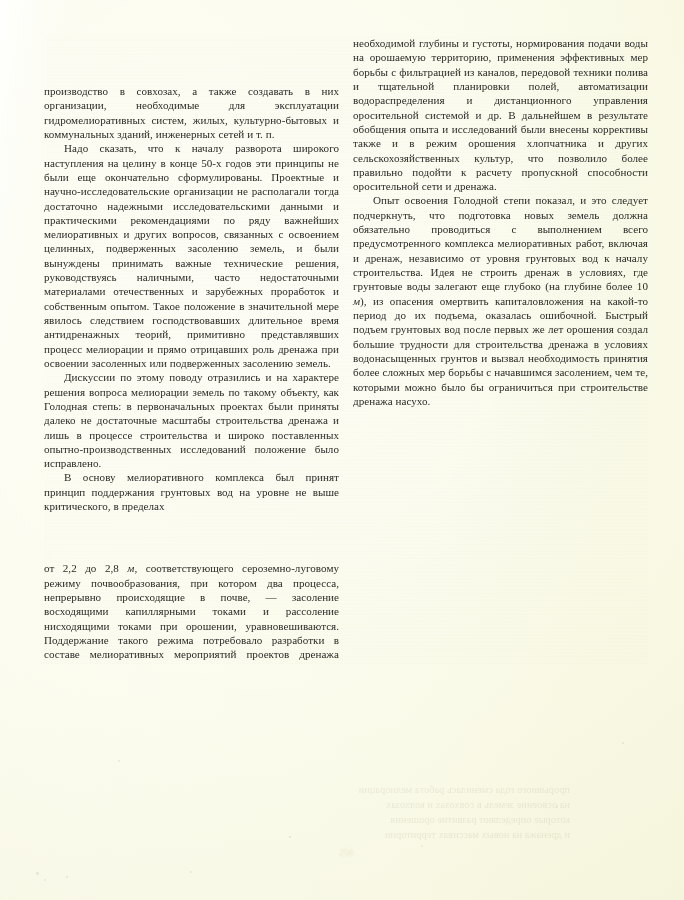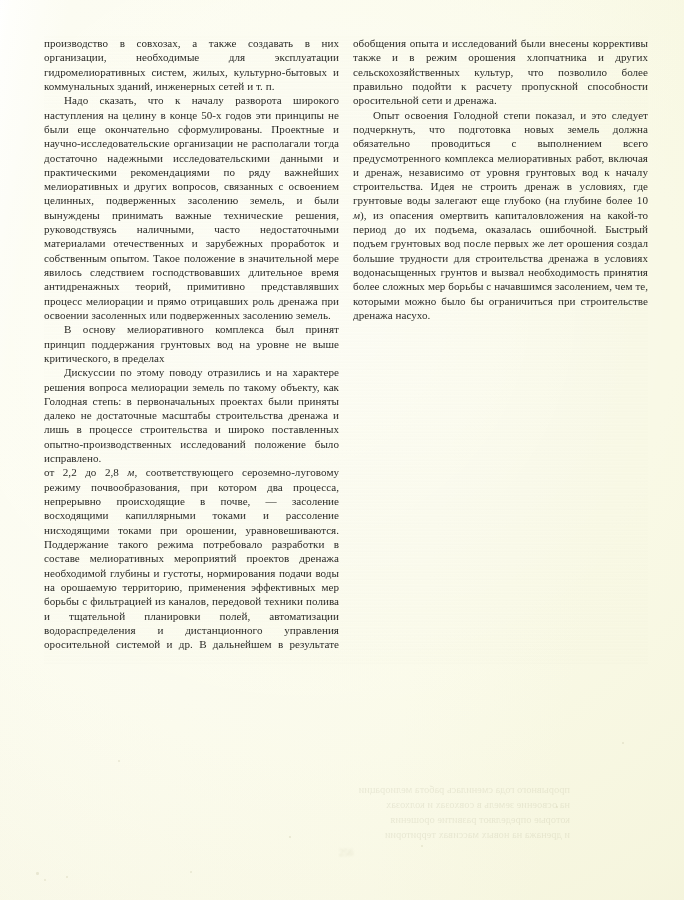--- a/index.html
+++ b/index.html
@@ -64,20 +64,21 @@
     font-size: 11.1px;
     line-height: 14.32px;
     color: #2b2b28;
     letter-spacing: 0.02px;
     word-spacing: 0.1px;
     -webkit-font-smoothing: none;
   }
 
   #text-body p.cont {
     text-indent: 0;
+    margin-top: 48px;
   }
 
   .unit {
     font-style: italic;
   }
 
   
   #ink-noise {
     position: absolute;
     left: 44px;
@@ -146,23 +147,23 @@
   <div id="paper-tone"></div>
   <div id="paper-vignette"></div>
 
   <div id="text-body">
 
     <p class="cont">производство в совхозах, а также создавать в них организации, необходимые для эксплуатации гидромелиоративных систем, жилых, культурно-бытовых и коммунальных зданий, инженерных сетей и т. п.</p>
 
 
     <p>Надо сказать, что к началу разворота широкого наступления на целину в конце 50-х годов эти принципы не были еще окончательно сформулированы. Проектные и научно-исследовательские организации не располагали тогда достаточно надежными исследовательскими данными и практическими рекомендациями по ряду важнейших мелиоративных и других вопросов, связанных с освоением целинных, подверженных засолению земель, и были вынуждены принимать важные технические решения, руководствуясь наличными, часто недостаточными материалами отечественных и зарубежных проработок и собственным опытом. Такое положение в значительной мере явилось следствием господствовавших длительное время антидренажных теорий, примитивно представлявших процесс мелиорации и прямо отрицавших роль дренажа при освоении засоленных или подверженных засолению земель.</p>
 
+    <p>Дискуссии по этому поводу отразились и на характере решения вопроса мелиорации земель по такому объекту, как Голодная степь: в первоначальных проектах были приняты далеко не достаточные масштабы строительства дренажа и лишь в процессе строительства и широко поставленных опытно-производственных исследований положение было исправлено.</p>
+
     <p>В основу мелиоративного комплекса был принят принцип поддержания грунтовых вод на уровне не выше критического, в пределах</p>
-
-    <p>Дискуссии по этому поводу отразились и на характере решения вопроса мелиорации земель по такому объекту, как Голодная степь: в первоначальных проектах были приняты далеко не достаточные масштабы строительства дренажа и лишь в процессе строительства и широко поставленных опытно-производственных исследований положение было исправлено.</p>
 
     <p class="cont">от 2,2 до 2,8 <span class="unit">м</span>, соответствующего сероземно-луговому режиму почвообразования, при котором два процесса, непрерывно происходящие в почве, — засоление восходящими капиллярными токами и рассоление нисходящими токами при орошении, уравновешиваются. Поддержание такого режима потребовало разработки в составе мелиоративных мероприятий проектов дренажа необходимой глубины и густоты, нормирования подачи воды на орошаемую территорию, применения эффективных мер борьбы с фильтрацией из каналов, передовой техники полива и тщательной планировки полей, автоматизации водораспределения и дистанционного управления оросительной системой и др. В дальнейшем в результате обобщения опыта и исследований были внесены коррективы также и в режим орошения хлопчатника и других сельскохозяйственных культур, что позволило более правильно подойти к расчету пропускной способности оросительной сети и дренажа.</p>
 
     <p>Опыт освоения Голодной степи показал, и это следует подчеркнуть, что подготовка новых земель должна обязательно проводиться с выполнением всего предусмотренного комплекса мелиоративных работ, включая и дренаж, независимо от уровня грунтовых вод к началу строительства. Идея не строить дренаж в условиях, где грунтовые воды залегают еще глубоко (на глубине более 10 <span class="unit">м</span>), из опасения омертвить капиталовложения на какой-то период до их подъема, оказалась ошибочной. Быстрый подъем грунтовых вод после первых же лет орошения создал большие трудности для строительства дренажа в условиях водонасыщенных грунтов и вызвал необходимость принятия более сложных мер борьбы с начавшимся засолением, чем те, которыми можно было бы ограничиться при строительстве дренажа насухо.</p>
 
   </div>
 
   <div id="ink-noise"></div>
 
   <div id="bleed-through">

